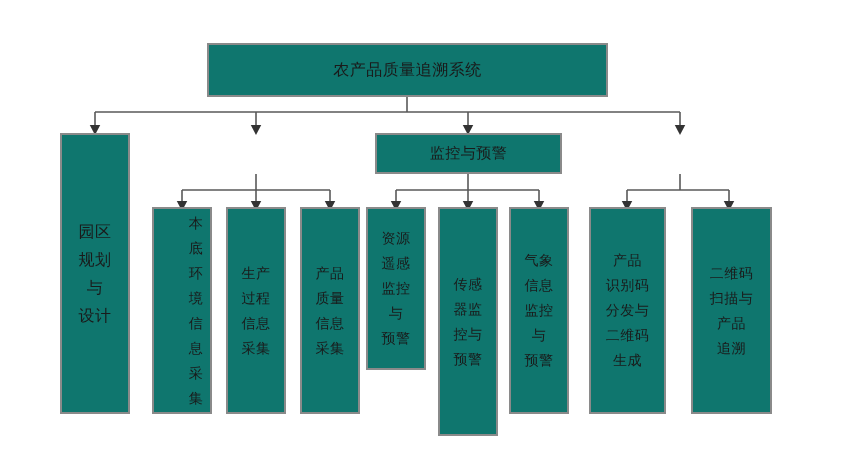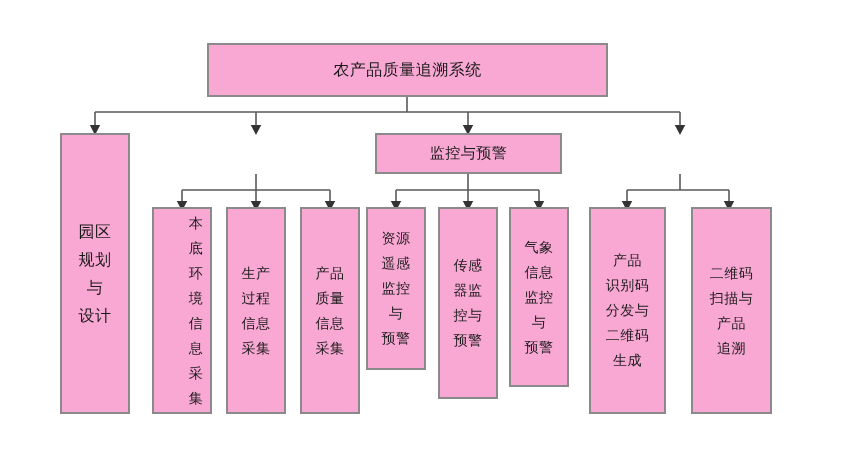--- a/index.html
+++ b/index.html
@@ -26,21 +26,21 @@
     position: absolute;
     left: 0;
     top: 0;
     width: 861px;
     height: 457px;
     pointer-events: none;
   }
   .node {
     position: absolute;
     box-sizing: border-box;
-    background: #f9a8d4;
+    background: #0f766e;
     border: 2px solid #8a8a8a;
     display: flex;
     align-items: center;
     justify-content: center;
     color: #1a1a1a;
     text-align: center;
   }
   .node .label {
     display: block;
     white-space: pre-line;
@@ -144,28 +144,28 @@
   </div>
 
   <div class="node leaf" style="left:366px; top:207px; width:60px; height:163px;">
     <span class="label">资源
 遥感
 监控
 与
 预警</span>
   </div>
 
-  <div class="node leaf" style="left:438px; top:207px; width:60px; height:192px;">
+  <div class="node leaf" style="left:438px; top:207px; width:60px; height:229px;">
     <span class="label">传感
 器监
 控与
 预警</span>
   </div>
 
-  <div class="node leaf" style="left:509px; top:207px; width:60px; height:180px;">
+  <div class="node leaf" style="left:509px; top:207px; width:60px; height:207px;">
     <span class="label">气象
 信息
 监控
 与
 预警</span>
   </div>
 
   <div class="node leaf" style="left:589px; top:207px; width:77px; height:207px;">
     <span class="label">产品
 识别码

